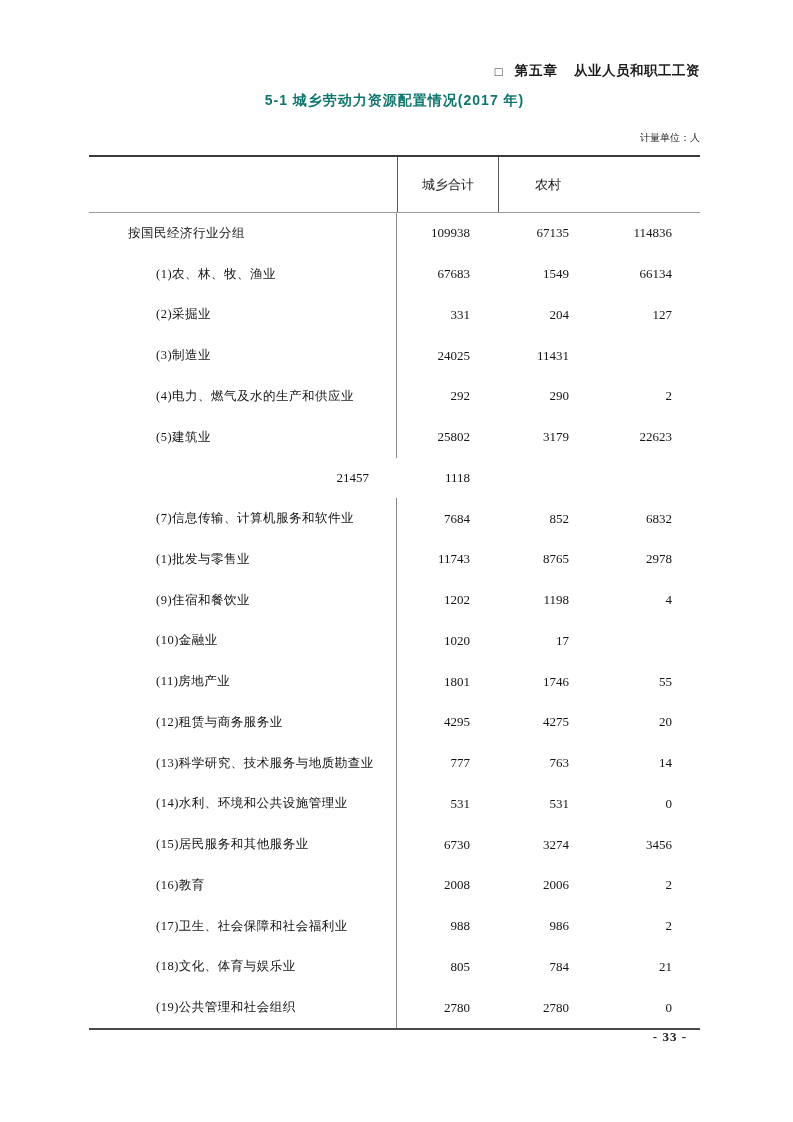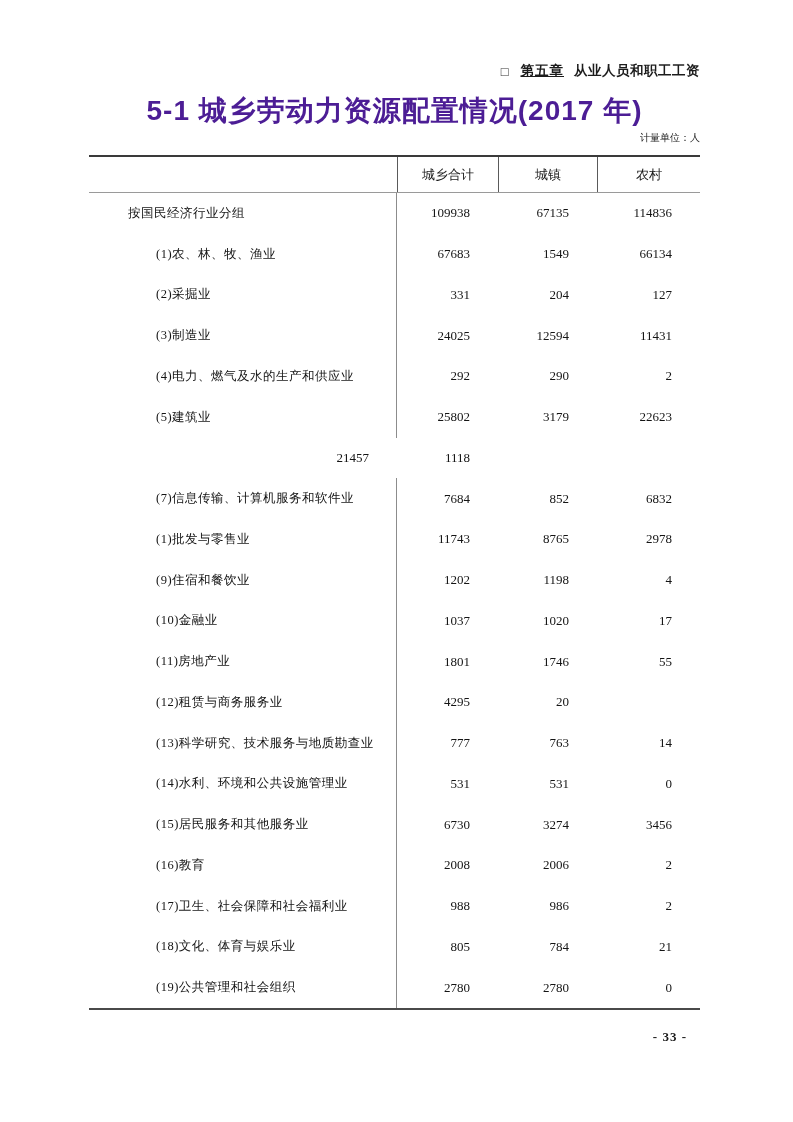--- a/index.html
+++ b/index.html
@@ -24,53 +24,53 @@
     font-size: 13.5px;
     color: #1c1c1c;
   }
   .chapter-box {
     font-weight: normal;
     font-size: 13px;
     margin-right: 12px;
     line-height: 1;
     color: #333;
   }
-  .chapter-number { margin-right: 10px; letter-spacing: 1px; text-decoration: underline; }
+  .chapter-number { margin-right: 16px; letter-spacing: 1px; }
   .chapter-title { letter-spacing: 0.5px; font-family: Liberation Mono, monospace; }
   .page-title {
     position: absolute;
     top: 92px;
     left: 89px;
     width: 611px;
     text-align: center;
     font-family: "Liberation Sans", sans-serif;
     font-weight: bold;
-    font-size: 28px;
+    font-size: 14px;
     letter-spacing: 1px;
-    color: #4c1d95;
+    color: #0f766e;
   }
   .unit-note {
     position: absolute;
     top: 131px;
     right: 93px;
     font-size: 10px;
     color: #1a1a1a;
   }
   .stats-table {
     position: absolute;
     top: 155px;
     left: 89px;
     width: 611px;
     border-top: 2.5px solid #3a3a3a;
     border-bottom: 2.5px solid #4a4a4a;
   }
   .thead {
     display: grid;
     grid-template-columns: 308px 101px 99px 103px;
-    height: 36px;
+    height: 56px;
     border-bottom: 1px solid #9a9a9a;
   }
   .th {
     display: flex;
     align-items: center;
     justify-content: center;
     font-size: 13px;
     color: #1a1a1a;
   }
   .th + .th { border-left: 1px solid #5a5a5a; }
@@ -114,21 +114,20 @@
   </div>
 
   <div class="page-title">5-1 城乡劳动力资源配置情况(2017 年)</div>
 
   <div class="unit-note">计量单位：人</div>
 
   <div class="stats-table">
     <div class="thead">
       <div class="th"></div>
       <div class="th">城乡合计</div>
-      <div class="th">城镇</div>
       <div class="th">农村</div>
     </div>
     <div class="tbody" id="tbody">
         <div class="tr">
           <div class="td label">按国民经济行业分组</div>
           <div class="td num">109938</div>
           <div class="td num">67135</div>
           <div class="td num">114836</div>
         </div>
         <div class="tr">
@@ -139,21 +138,20 @@
         </div>
         <div class="tr">
           <div class="td label indent">(2)采掘业</div>
           <div class="td num">331</div>
           <div class="td num">204</div>
           <div class="td num">127</div>
         </div>
         <div class="tr">
           <div class="td label indent">(3)制造业</div>
           <div class="td num">24025</div>
-          <div class="td num">12594</div>
           <div class="td num">11431</div>
         </div>
         <div class="tr">
           <div class="td label indent">(4)电力、燃气及水的生产和供应业</div>
           <div class="td num">292</div>
           <div class="td num">290</div>
           <div class="td num">2</div>
         </div>
         <div class="tr">
           <div class="td label indent">(5)建筑业</div>
@@ -178,33 +176,33 @@
           <div class="td num">2978</div>
         </div>
         <div class="tr">
           <div class="td label indent">(9)住宿和餐饮业</div>
           <div class="td num">1202</div>
           <div class="td num">1198</div>
           <div class="td num">4</div>
         </div>
         <div class="tr">
           <div class="td label indent">(10)金融业</div>
-          <div class="td num">1037</div>
           <div class="td num">1020</div>
           <div class="td num">17</div>
         </div>
         <div class="tr">
           <div class="td label indent">(11)房地产业</div>
           <div class="td num">1801</div>
           <div class="td num">1746</div>
           <div class="td num">55</div>
         </div>
         <div class="tr">
           <div class="td label indent">(12)租赁与商务服务业</div>
           <div class="td num">4295</div>
+          <div class="td num">4275</div>
           <div class="td num">20</div>
         </div>
         <div class="tr">
           <div class="td label indent">(13)科学研究、技术服务与地质勘查业</div>
           <div class="td num">777</div>
           <div class="td num">763</div>
           <div class="td num">14</div>
         </div>
         <div class="tr">
           <div class="td label indent">(14)水利、环境和公共设施管理业</div>

